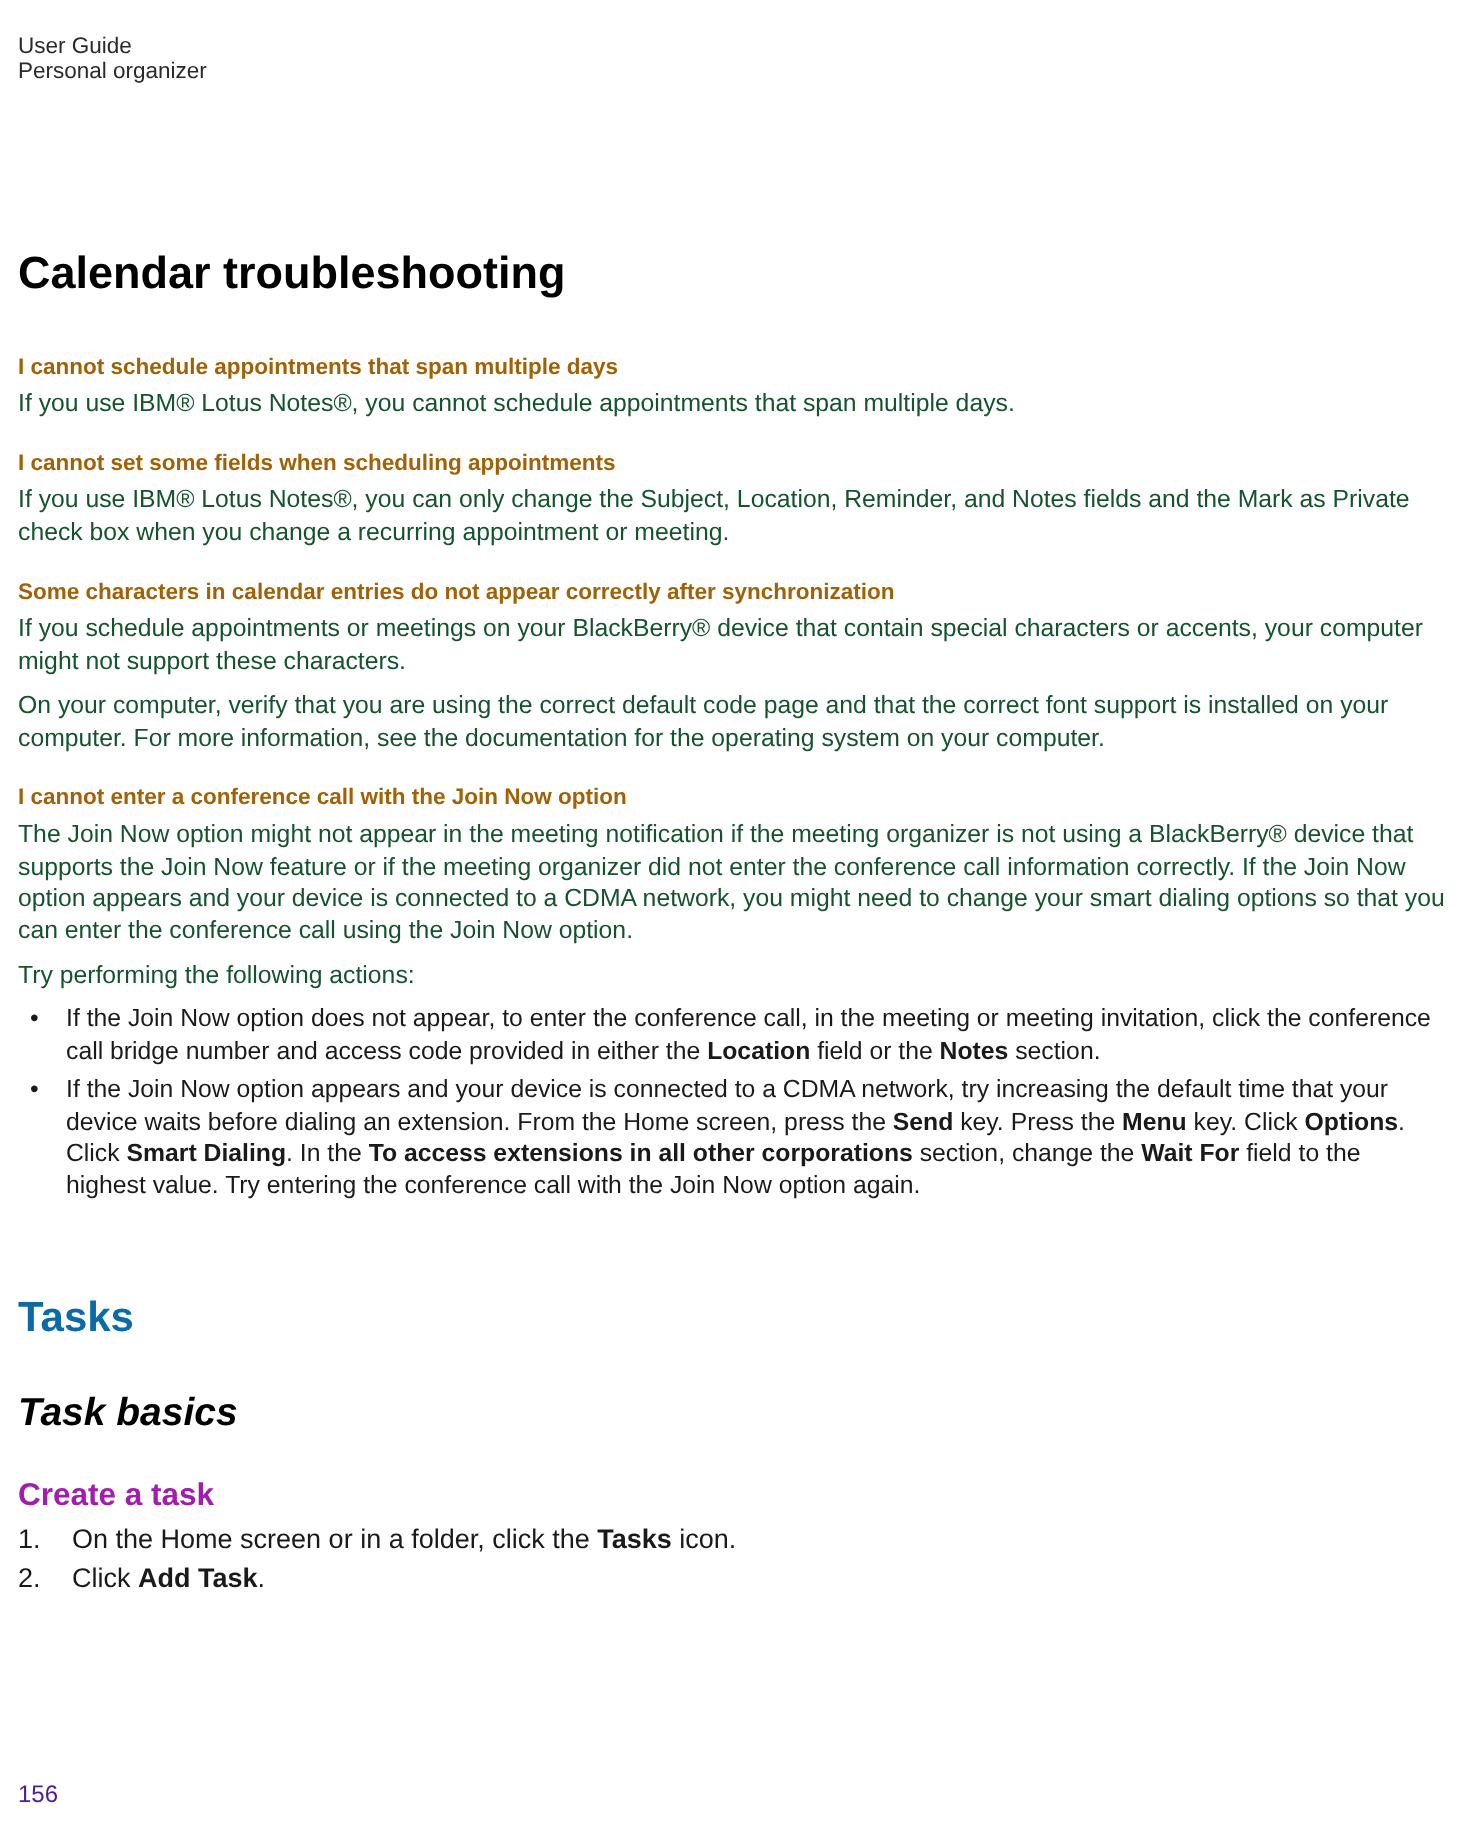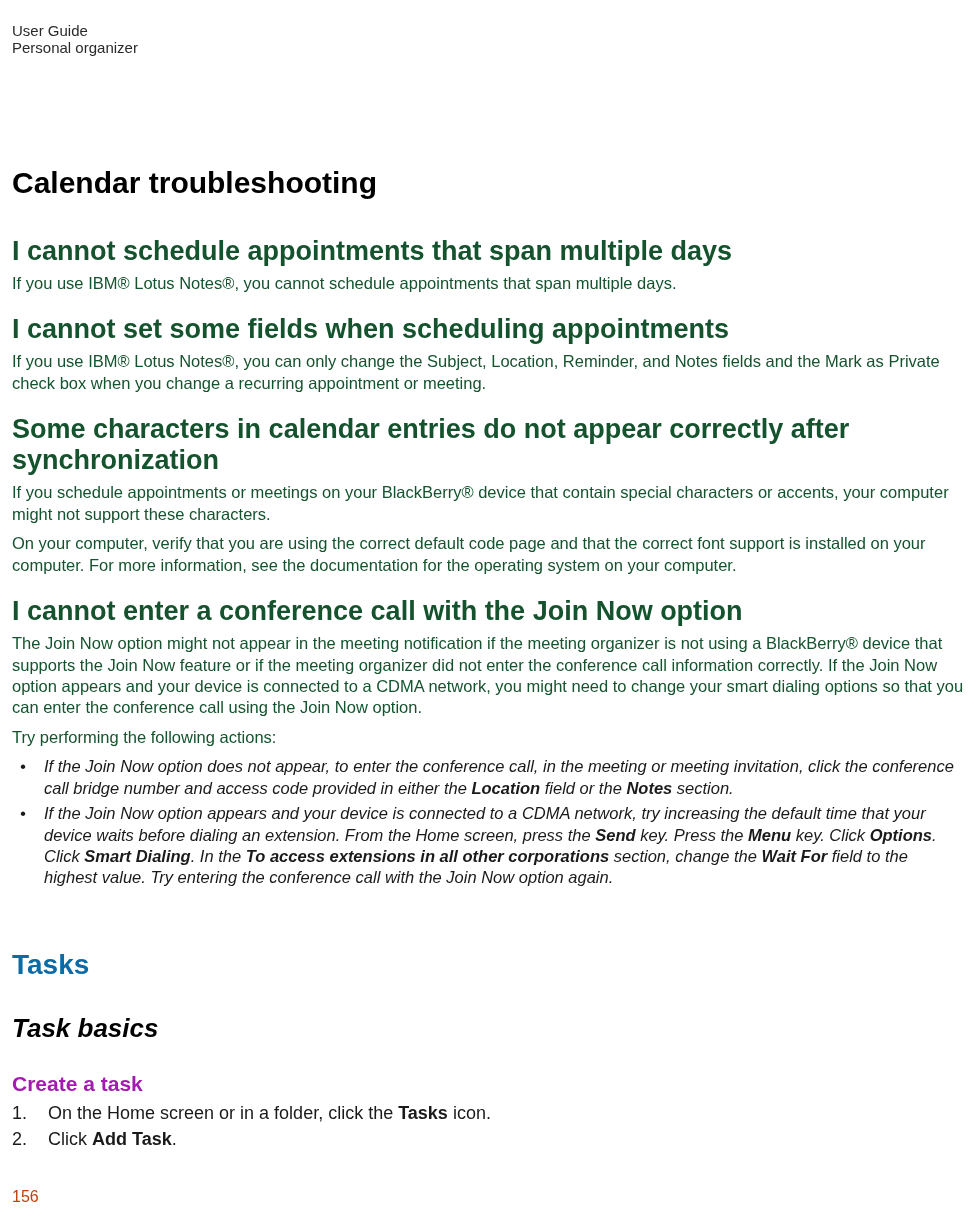--- a/index.html
+++ b/index.html
@@ -25,23 +25,23 @@
       margin-bottom: 110px;
     }
     .h1 {
       font-size: 30px;
       font-weight: 600;
       color: #000;
       margin-bottom: 36px;
       font-stretch: condensed;
     }
     .h2 {
-      font-size: 27px;
+      font-size: 15px;
       font-weight: 600;
-      color: #14532d;
+      color: #a16207;
       margin-top: 20px;
       margin-bottom: 6px;
       font-stretch: condensed;
     }
     .h3 {
       font-size: 21px;
       font-weight: 600;
       color: #a21caf;
       margin-top: 18px;
       margin-bottom: 5px;
@@ -68,21 +68,20 @@
       color: #000;
       margin-top: 0;
       margin-bottom: 28px;
       font-stretch: condensed;
       font-style: italic;
     }
     ul.bullets {
       list-style: none;
       padding-left: 0;
       margin-top: 6px;
-      font-style: italic;
     }
     ul.bullets li {
       font-size: 16.5px;
       line-height: 1.3;
       color: #1a1a1a;
       position: relative;
       padding-left: 32px;
       margin-bottom: 4px;
       font-stretch: condensed;
     }
@@ -114,21 +113,21 @@
       top: 0;
     }
     .bold {
       font-weight: 700;
     }
     .page-number {
       position: absolute;
       bottom: 22px;
       left: 12px;
       font-size: 16px;
-      color: #c2410c;
+      color: #4c1d95;
       text-align: right;
     }
   </style>
 </head>
 <body>
 
 <div class="header">
   <span>User Guide</span>
   <span>Personal organizer</span>
 </div>

